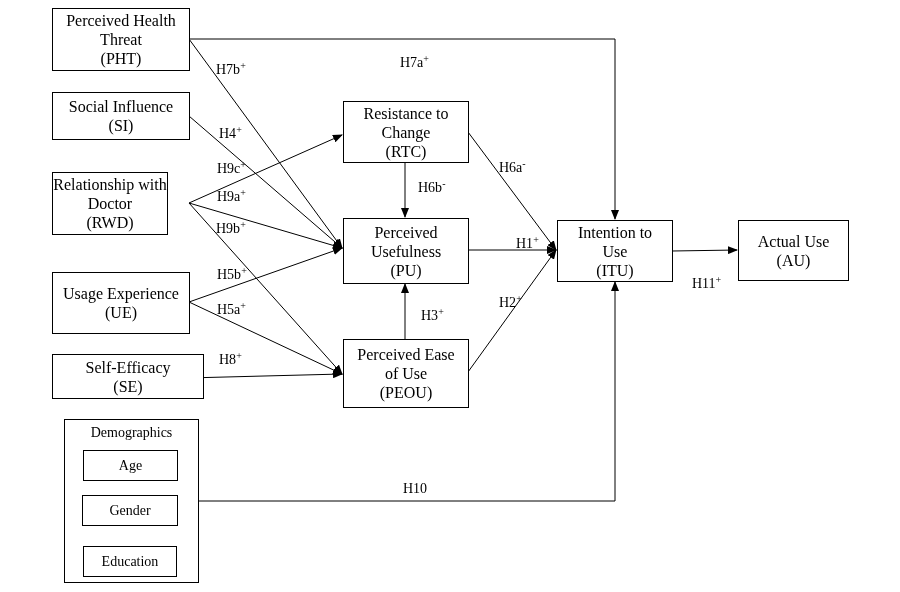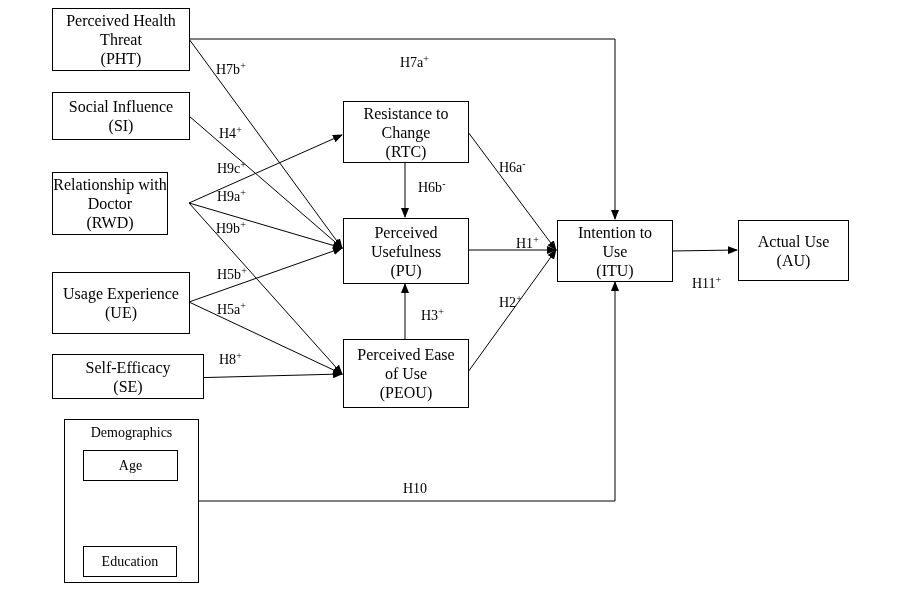--- a/index.html
+++ b/index.html
@@ -81,20 +81,21 @@
 (UE)</span>
 </div>
 <div class="box" style="left:52px;top:354px;width:152px;height:45px;">
   <span class="t">Self-Efficacy
 (SE)</span>
 </div>
 
 <div class="demo" style="left:64px;top:419px;width:135px;height:164px;">
   <div class="demo-title">Demographics</div>
   <div class="sub" style="left:18px;top:30px;width:95px;height:31px;">Age</div>
+  <div class="sub" style="left:17px;top:75px;width:96px;height:31px;">Gender</div>
   <div class="sub" style="left:18px;top:126px;width:94px;height:31px;">Education</div>
 </div>
 
 <div class="box" style="left:343px;top:101px;width:126px;height:62px;">
   <span class="t">Resistance to
 Change
 (RTC)</span>
 </div>
 <div class="box" style="left:343px;top:218px;width:126px;height:66px;">
   <span class="t">Perceived

